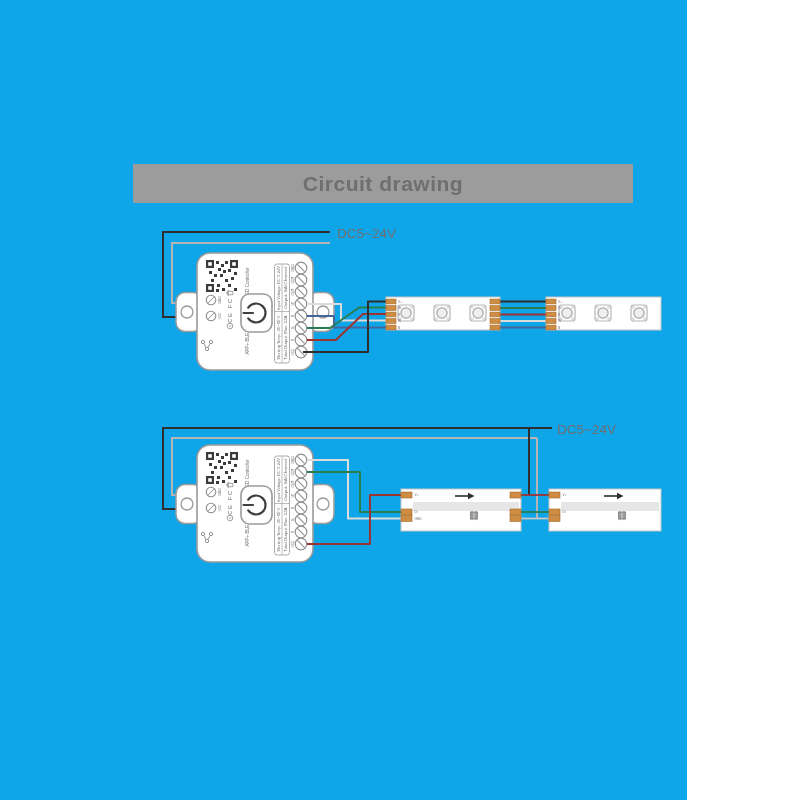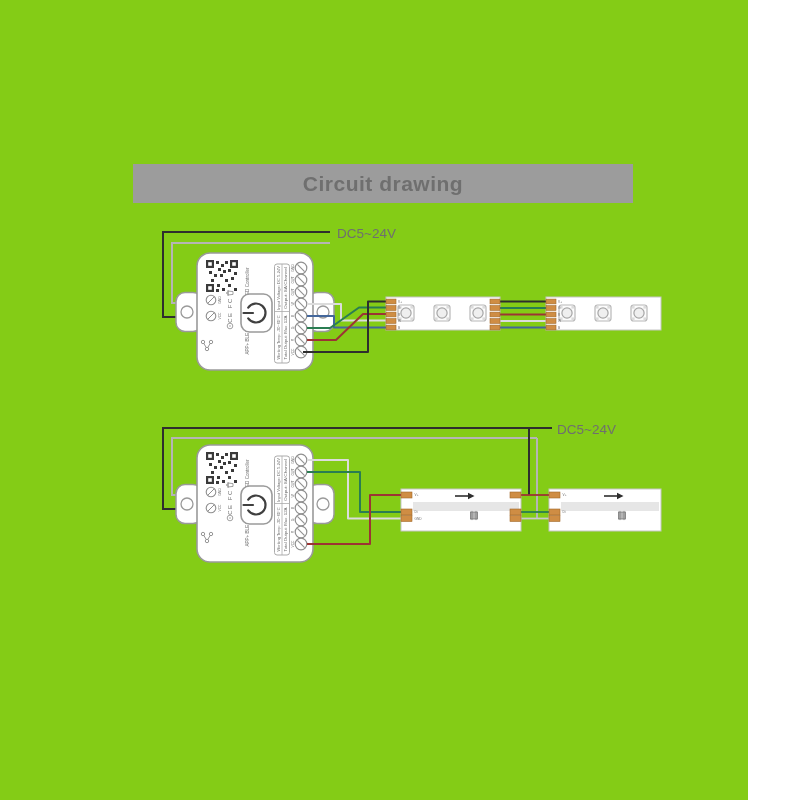--- a/index.html
+++ b/index.html
@@ -1,16 +1,16 @@
 <!DOCTYPE html>
 <html><head>
 <meta charset="utf-8">
 <style>
   html,body{margin:0;padding:0;background:#ffffff;}
-  .stage{position:relative;width:748px;height:800px;background:#84cc16;overflow:hidden;}
+  .stage{position:relative;width:687px;height:800px;background:#0ea5e9;overflow:hidden;}
   svg{font-family:"Liberation Sans", sans-serif;}
   text{fill:#6f6f6f;}
 </style>
 </head>
 <body>
 
 <div class="stage">
 <svg id="scene" width="800" height="800" viewBox="0 0 800 800">
 
   <defs>

